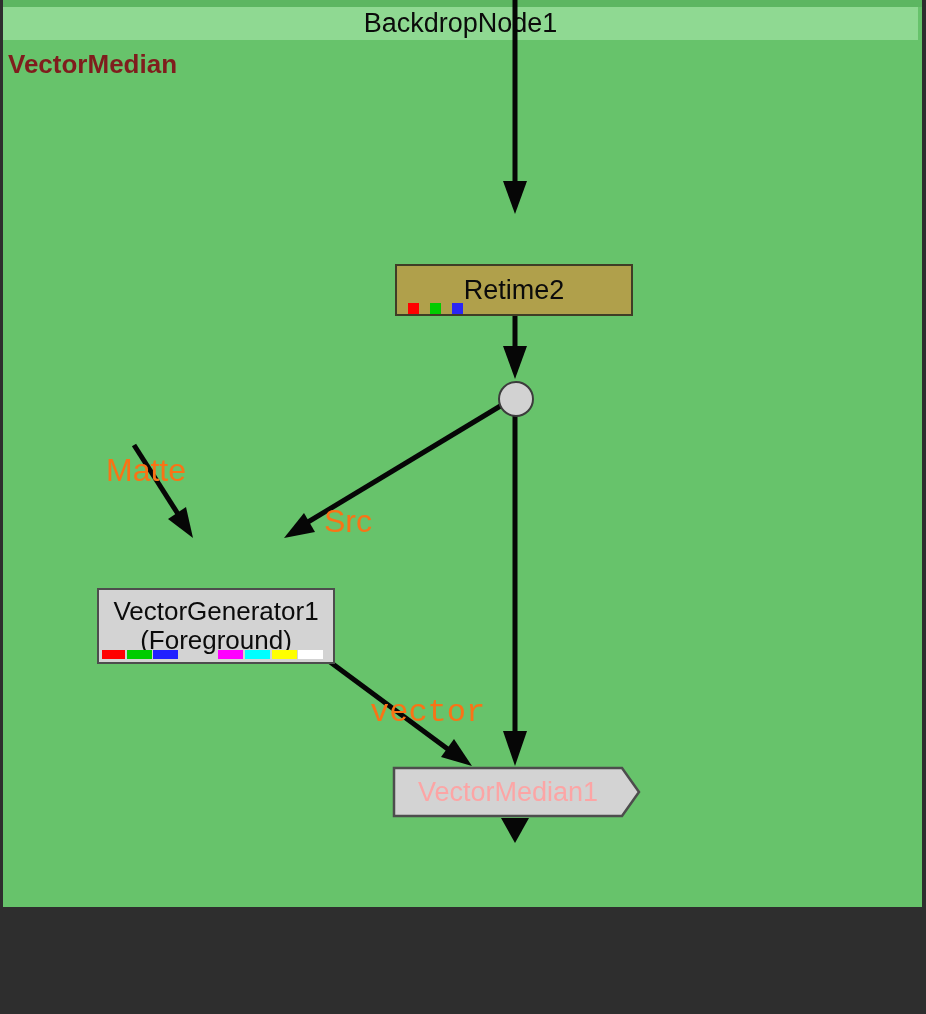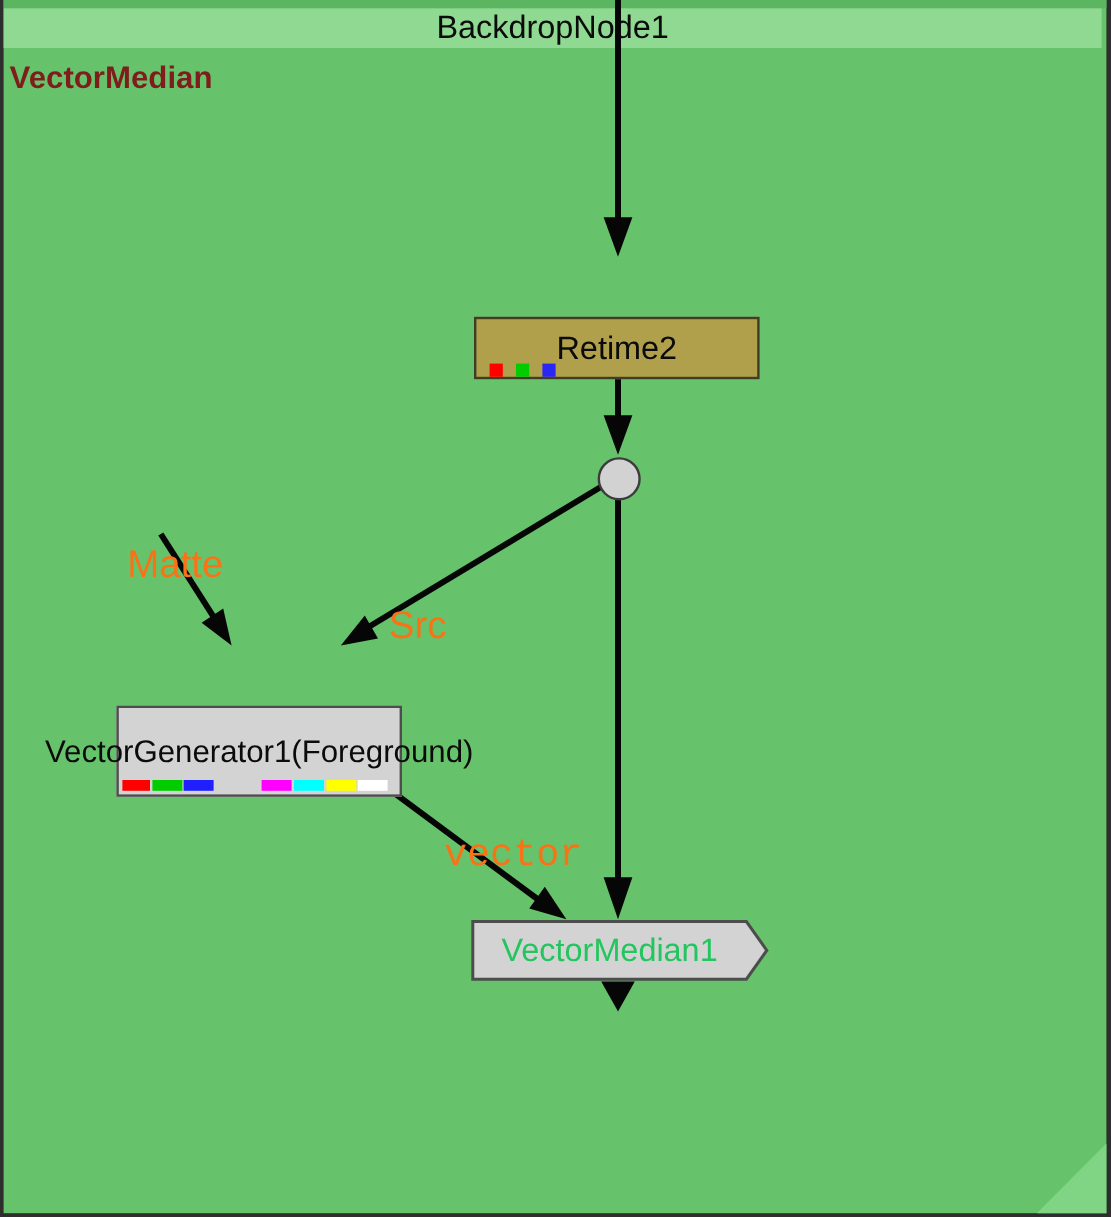--- a/index.html
+++ b/index.html
@@ -1,42 +1,42 @@
 <!DOCTYPE html>
 <html><head>
 <meta charset="utf-8">
 <style>
   html,body{margin:0;padding:0;background:#2e2e2e;}
-  .stage{position:relative;width:926px;height:1014px;background:#2e2e2e;overflow:hidden;
+  .stage{position:relative;width:926px;height:907px;background:#2e2e2e;overflow:hidden;
          font-family:"Liberation Sans", sans-serif;}
   
   .backdrop{position:absolute;left:3px;top:0;width:919px;height:1011px;background:#67c36b;}
   .backdrop-topstrip{position:absolute;left:0;top:0;width:100%;height:7px;background:#5cb661;}
   .backdrop-header{position:absolute;left:0;top:7px;right:4px;height:33px;background:#8fd992;
                    display:flex;align-items:center;justify-content:center;
                    font-size:27px;color:#0b0b0b;}
   .backdrop-note{position:absolute;left:5px;top:48px;font-size:26px;line-height:33px;color:#7f1d1d;font-weight:bold;}
   .resize-handle{position:absolute;right:0;bottom:0;width:0;height:0;
                  border-left:58px solid transparent;border-bottom:58px solid #7fd583;}
   
   .edges{position:absolute;left:0;top:0;z-index:2;}
   .edges line{stroke:#060606;stroke-width:5;}
   .edges polygon.head{fill:#060606;}
   
   .node{position:absolute;z-index:3;box-sizing:border-box;color:#0b0b0b;margin-top:48px;}
   .node-retime{left:395px;top:216px;width:238px;height:52px;background:#b0a04b;
                border:2px solid #3f3d26;display:flex;align-items:center;justify-content:center;
                font-size:27px;}
   .node-vecgen{left:97px;top:540px;width:238px;height:76px;background:#d3d3d3;
-               border:2px solid #4d4d4d;display:flex;flex-direction:row;align-items:center;
+               border:2px solid #4d4d4d;display:flex;flex-direction:column;align-items:center;
                justify-content:center;font-size:26px;line-height:29px;white-space:nowrap;}
   .node-dot{left:498px;top:381px;width:32px;height:32px;border-radius:50%;background:#d2d2d2;
             border:2px solid #3c3c3c;z-index:3;position:absolute;}
   .vm-label{position:absolute;left:394px;top:768px;width:228px;height:48px;z-index:4;
-            display:flex;align-items:center;justify-content:center;font-size:27px;color:#22c55e;}
+            display:flex;align-items:center;justify-content:center;font-size:27px;color:#fca5a5;}
   
   .chip{position:absolute;}
   .rt-chip{width:11px;height:11px;top:37px;}
   .rt-chip.c0{left:11px;} .rt-chip.c1{left:33px;} .rt-chip.c2{left:55px;}
   .vg-chip{width:25px;height:9px;top:60px;}
   .vg-chip.c0{left:3px;width:23px;} .vg-chip.c1{left:28px;} .vg-chip.c2{left:54px;}
   .vg-chip.c3{left:119px;} .vg-chip.c4{left:146px;} .vg-chip.c5{left:173px;} .vg-chip.c6{left:199px;}
   
   .edge-label{position:absolute;z-index:4;font-size:32px;color:#f97316;}
   .lbl-matte{left:106px;top:452px;}

